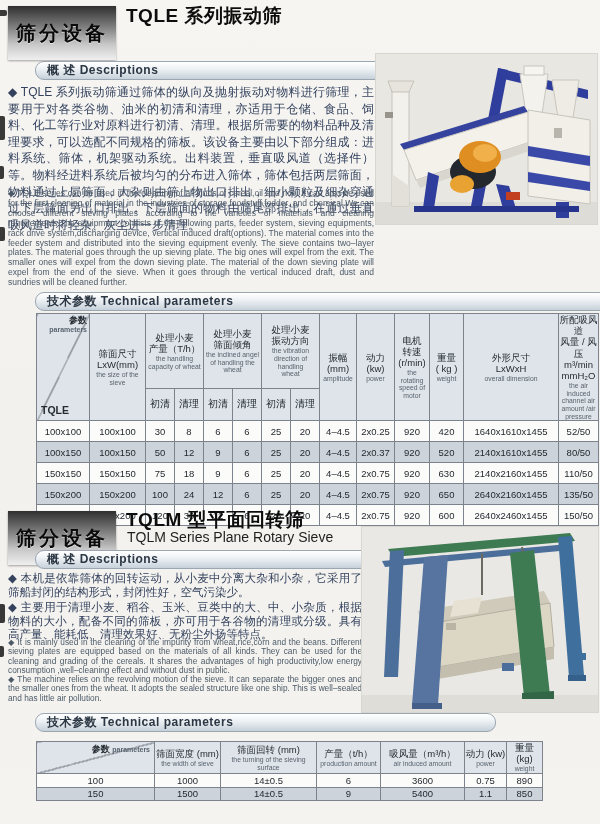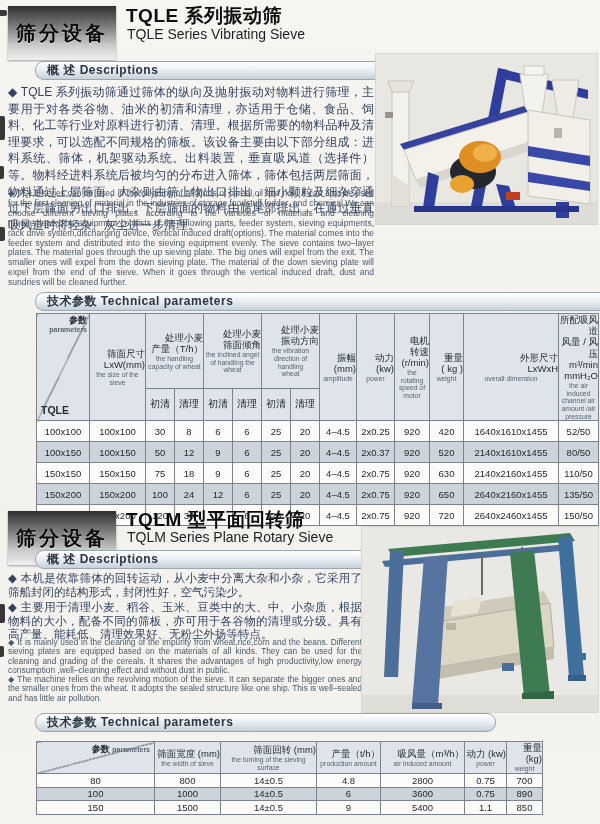--- a/index.html
+++ b/index.html
@@ -49,21 +49,21 @@
   #tqlm-en{top:638px;width:354px;font-size:8.3px;line-height:9.3px;}
   #tqlm-en p{margin:0;}
 
   .photo{position:absolute;box-shadow:0 0 0 1px #d8d6d0;}
   .photo svg{display:block;}
 
   
   table{border-collapse:collapse;position:absolute;table-layout:fixed;background:#fbfbfa;}
   th,td{border:1px solid #7d838c;padding:0;text-align:center;vertical-align:middle;overflow:hidden;}
   thead th{background:#dfe4ea;}
-  .h-cn{font-size:9.5px;font-weight:normal;color:#242b33;line-height:1.18;white-space:pre-line;text-align:right;}
+  .h-cn{font-size:9.5px;font-weight:normal;color:#242b33;line-height:1.18;white-space:pre-line;}
   .h-en{font-size:6.8px;font-weight:normal;color:#59636e;line-height:1.12;margin-top:1px;white-space:pre-line;}
   tbody td{font-size:9.5px;color:#1f242a;}
   tbody tr:nth-child(even) td{background:#ccd3da;}
   tbody tr:nth-child(odd) td{background:#fbfbfa;}
 
   #tqle-table{left:36px;top:313px;width:562px;}
   #tqle-table thead tr:first-child th{height:54px;}
   #tqle-table thead tr:last-child th{height:23px;}
   #tqle-table tbody td{height:20px;}
   #tqle-table .sub{font-size:10px;color:#242b33;font-weight:normal;}
@@ -90,21 +90,20 @@
 
   <div class="mark" style="top:10px;width:7px;height:6px;"></div>
   <div class="mark" style="top:116px;width:5px;height:24px;"></div>
   <div class="mark" style="top:166px;width:4px;height:13px;"></div>
   <div class="mark" style="top:227px;width:5px;height:14px;"></div>
   <div class="mark" style="top:604px;width:5px;height:19px;"></div>
   <div class="mark" style="top:646px;width:4px;height:11px;"></div>
 
   <div class="badge" style="top:6px;">筛分设备</div>
   <div class="title-cn" style="top:3px;">TQLE 系列振动筛</div>
-  <div class="title-en" style="top:26px;">TQLE Series Vibrating Sieve</div>
 
   <div class="pill" style="left:35px;top:61px;width:336px;">
     <span>概 述 Descriptions</span>
   </div>
 
   <div class="cn-text" id="tqle-cn">◆ TQLE 系列振动筛通过筛体的纵向及抛射振动对物料进行筛理，主要用于对各类谷物、油米的初清和清理，亦适用于仓储、食品、饲料、化工等行业对原料进行初清、清理。根据所需要的物料品种及清理要求，可以选配不同规格的筛板。该设备主要由以下部分组成：进料系统、筛体，机架驱动系统。出料装置，垂直吸风道（选择件）等。物料经进料系统后被均匀的分布进入筛体，筛体包括两层筛面，物料通过上层筛面，大杂则由筛上物出口排出，细小颗粒及细杂穿通过下层筛面另出口排出，下层筛面的物料由筛尾部排出，在通过垂直吸风道时将轻杂、灰尘进一步清理。</div>
   <div class="en-text" id="tqle-en">◆ TQLE series can be used in the cleaning of all kinds of cereal,oil and rice. It can also be used for the first cleaning of material in the industries of storage,foodstuff,fodder, and chemical.We can choose different sieving plates according to the varieties of materials and cleaning requirements.The equipment consists of the following parts, feeder system, sieving equipments, rack drive system,discharging device, vertical induced draft(options). The material comes into the feeder system and distributed into the sieving equipment evenly. The sieve contains two–layer plates. The material goes through the up sieving plate. The big ones will expel from the exit. The smaller ones will expel from the down sieving plate. The material of the down sieving plate will expel from the end of the sieve. When it goes through the vertical induced draft, dust and sundries will be cleaned further.</div>
 
   <div class="photo" style="left:376px;top:54px;width:221px;height:170px;">
     <svg width="221" height="170" viewBox="0 0 221 170">
@@ -317,21 +316,21 @@
           <td>180x200</td>
           <td>120</td>
           <td>30</td>
           <td>12</td>
           <td>6</td>
           <td>25</td>
           <td>20</td>
           <td>4–4.5</td>
           <td>2x0.75</td>
           <td>920</td>
-          <td>720</td>
+          <td>600</td>
           <td>2640x2460x1455</td>
           <td>150/50</td>
         </tr>
       </tbody>
   </table>
 
   <div class="badge" style="top:511px;">筛分设备</div>
   <div class="title-cn" style="top:507px;">TQLM 型平面回转筛</div>
   <div class="title-en" style="top:529px;">TQLM Series Plane Rotary Sieve</div>
 
@@ -421,29 +420,20 @@
             <div class="h-en">power</div>
         </th>
         <th>
           <div class="h-cn">重量 (kg)</div>
             <div class="h-en">weight</div>
         </th>
       </tr>
     </thead>
     <tbody>
         <tr>
-          <td>80</td>
-          <td>800</td>
-          <td>14±0.5</td>
-          <td>4.8</td>
-          <td>2800</td>
-          <td>0.75</td>
-          <td>700</td>
-        </tr>
-        <tr>
           <td>100</td>
           <td>1000</td>
           <td>14±0.5</td>
           <td>6</td>
           <td>3600</td>
           <td>0.75</td>
           <td>890</td>
         </tr>
         <tr>
           <td>150</td>

